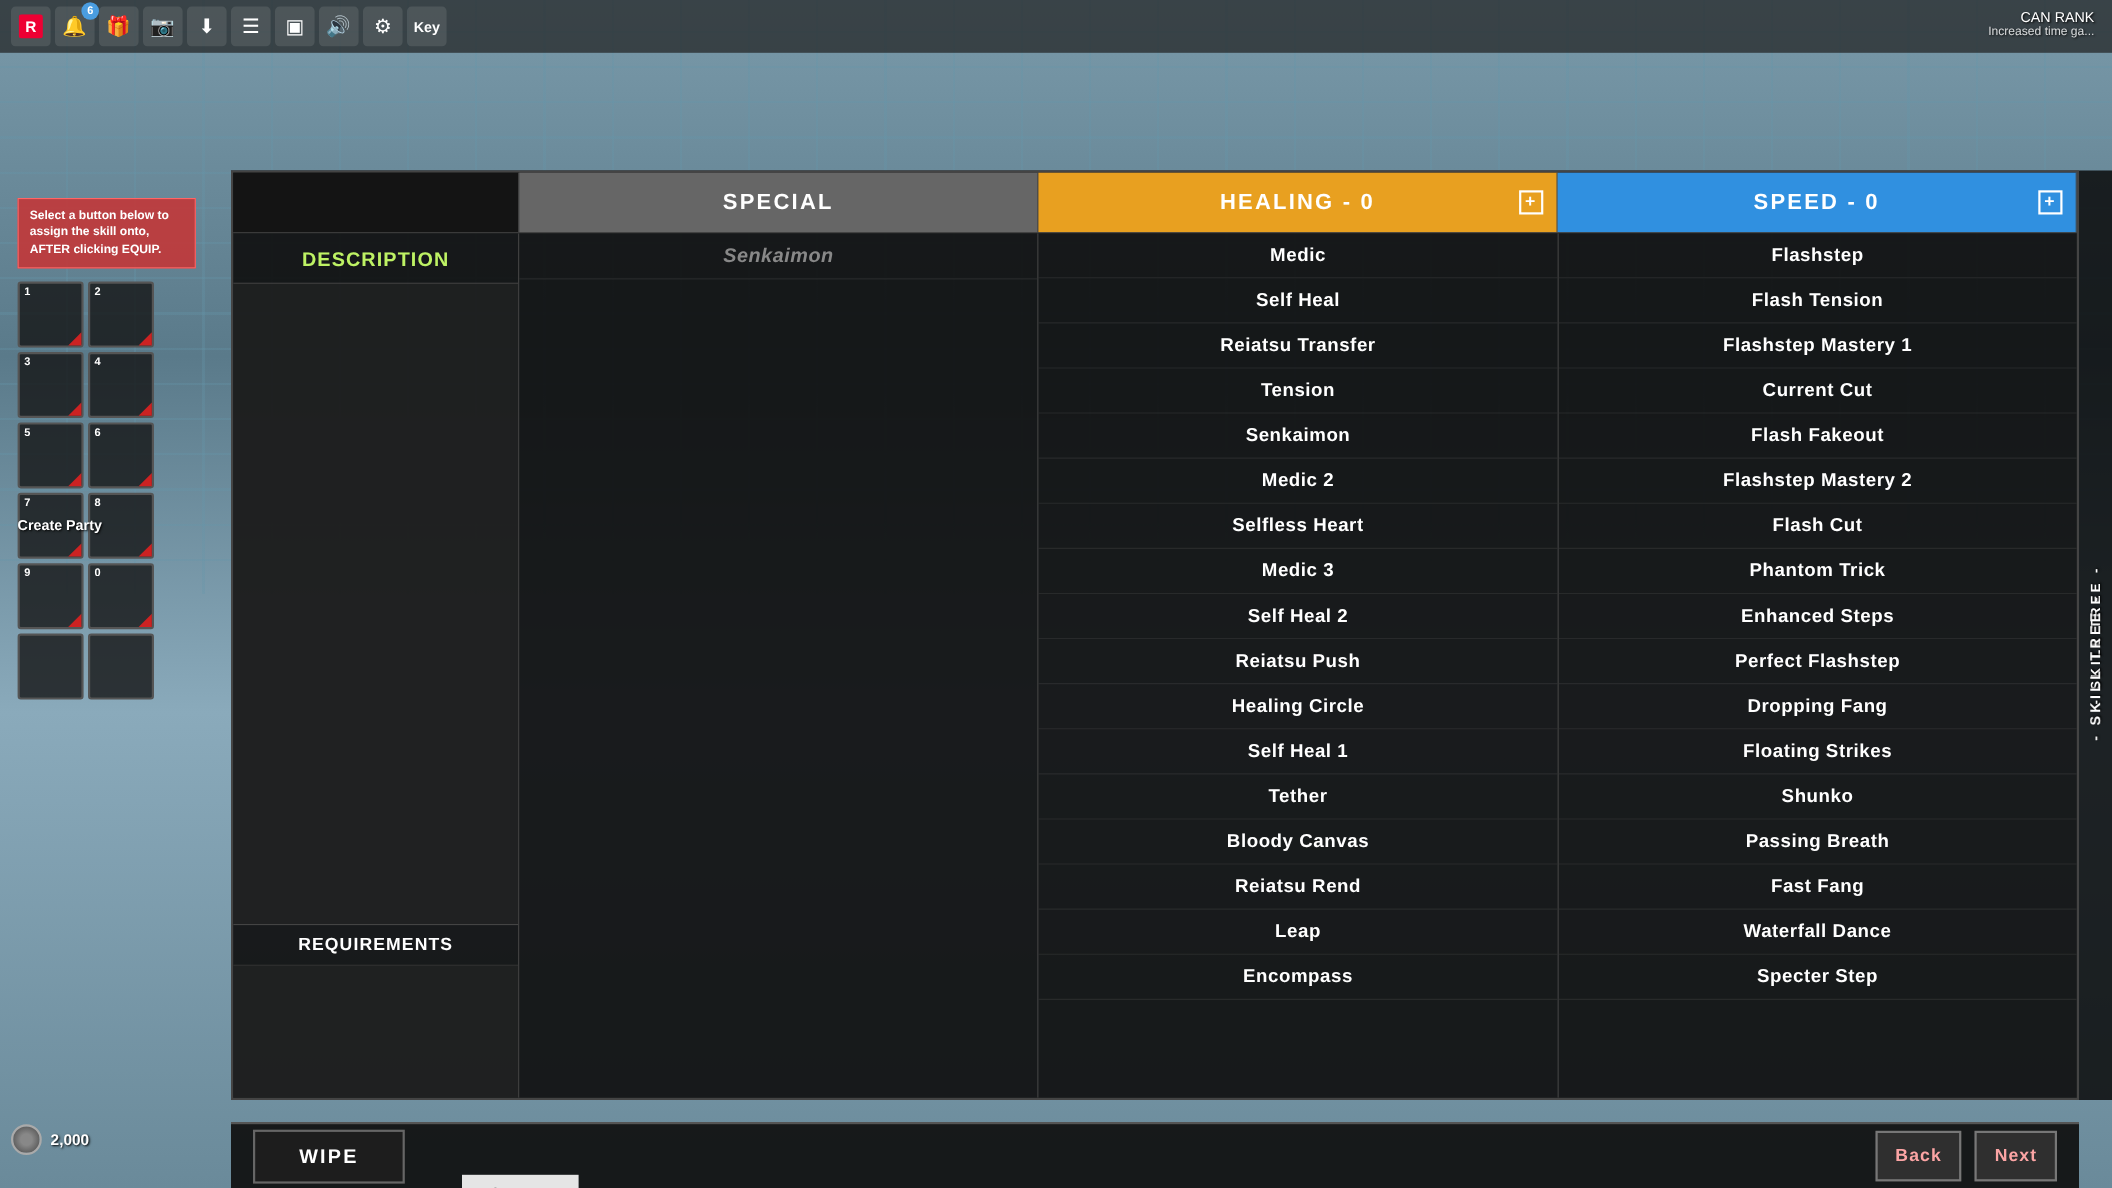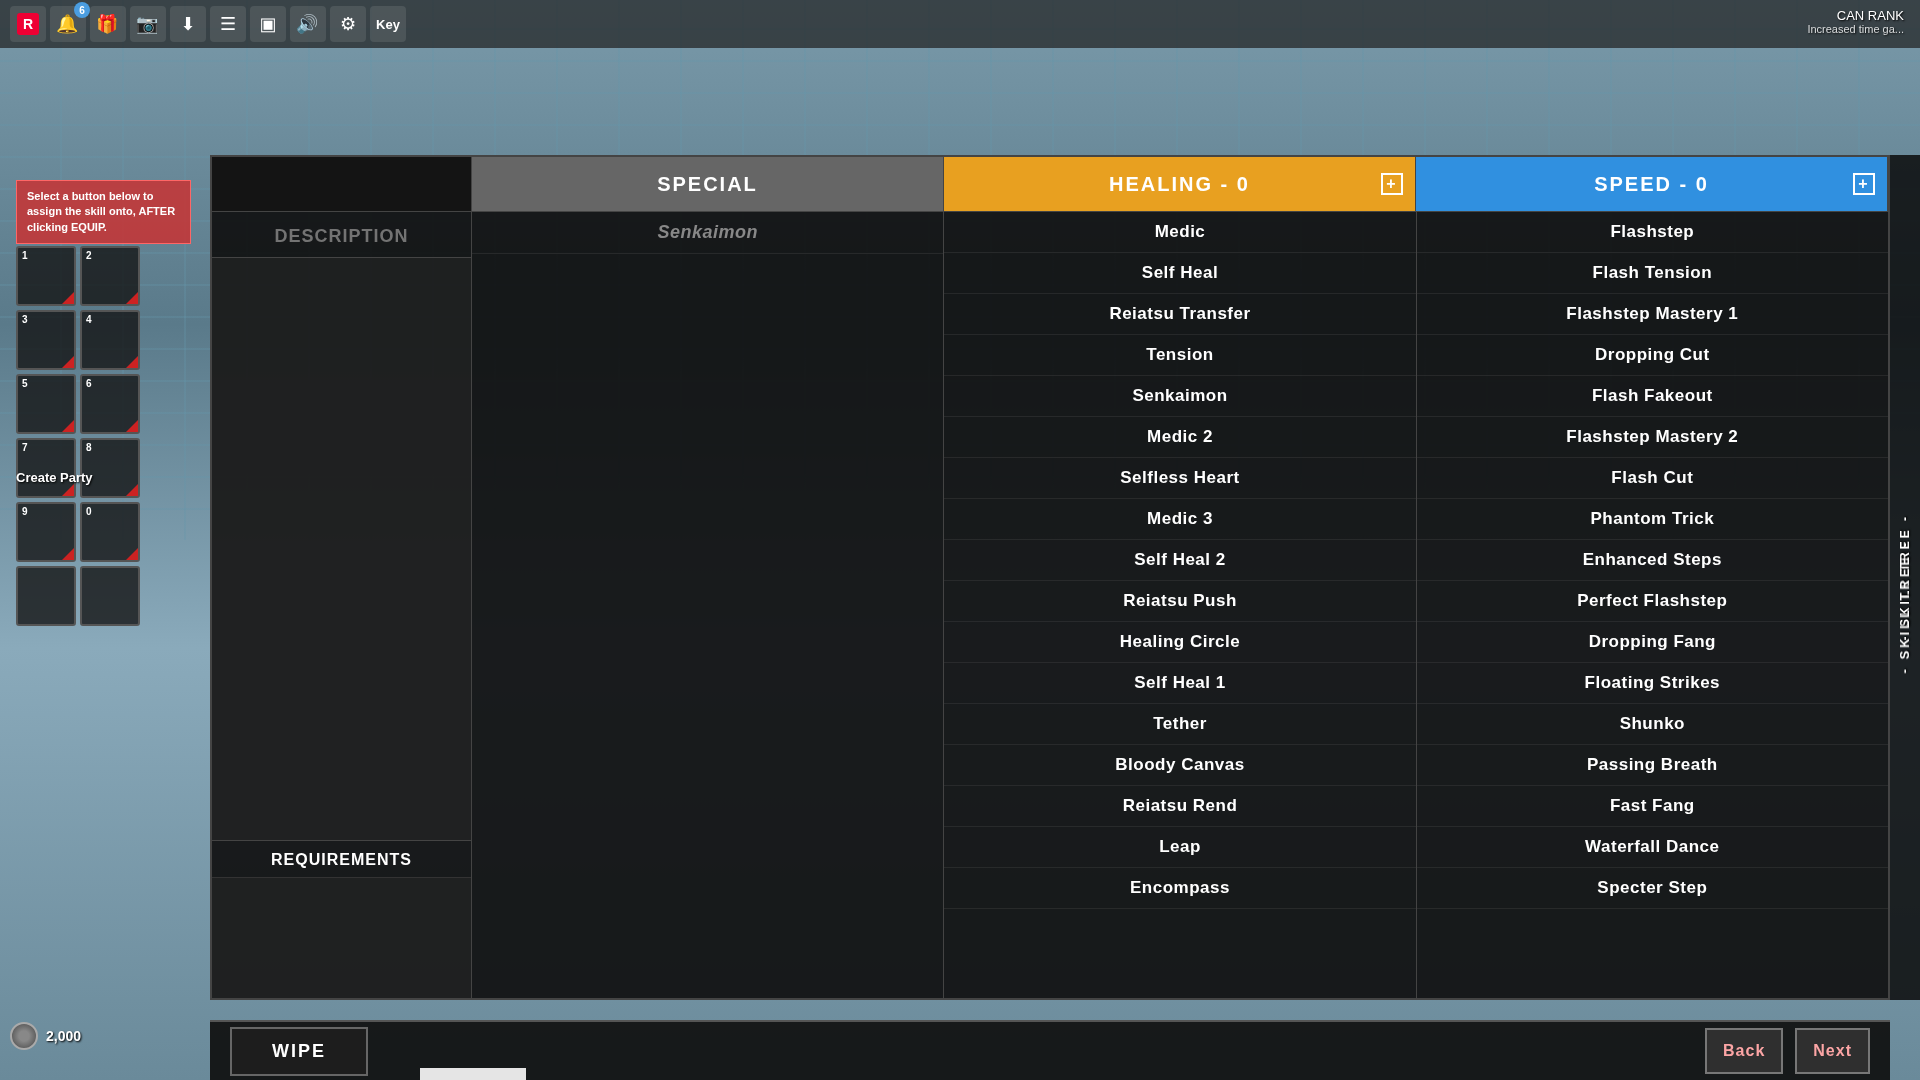--- a/index.html
+++ b/index.html
@@ -98,22 +98,23 @@
       flex-direction: column;
       gap: 2px;
     }
 
     .hint-box {
       background: rgba(200, 50, 50, 0.85);
       color: white;
       font-size: 11px;
       font-weight: bold;
       padding: 8px 10px;
-      width: 175px;
+      width: 162px;
       line-height: 1.4;
+      margin-bottom: 10px;
       border: 1px solid #ff6666;
     }
 
     .slot-grid {
       display: grid;
       grid-template-columns: repeat(2, 60px);
       gap: 4px;
     }
 
     .slot-label {
@@ -261,21 +262,21 @@
 
     .desc-panel {
       width: 260px;
       flex-shrink: 0;
       border-right: 1px solid #444;
       display: flex;
       flex-direction: column;
     }
 
     .desc-title {
-      color: #737373;
+      color: #bef264;
       font-size: 18px;
       font-weight: 900;
       text-align: center;
       padding: 14px 0 10px 0;
       letter-spacing: 1px;
       border-bottom: 1px solid #444;
     }
 
     .desc-content {
       flex: 1;
@@ -540,21 +541,21 @@
         <div class="skill-item">Bloody Canvas</div>
         <div class="skill-item">Reiatsu Rend</div>
         <div class="skill-item">Leap</div>
         <div class="skill-item">Encompass</div>
       </div>
 
     <div class="skill-col" id="speed-col">
         <div class="skill-item">Flashstep</div>
         <div class="skill-item">Flash Tension</div>
         <div class="skill-item">Flashstep Mastery 1</div>
-        <div class="skill-item">Dropping Cut</div>
+        <div class="skill-item">Current Cut</div>
         <div class="skill-item">Flash Fakeout</div>
         <div class="skill-item">Flashstep Mastery 2</div>
         <div class="skill-item">Flash Cut</div>
         <div class="skill-item">Phantom Trick</div>
         <div class="skill-item">Enhanced Steps</div>
         <div class="skill-item">Perfect Flashstep</div>
         <div class="skill-item">Dropping Fang</div>
         <div class="skill-item">Floating Strikes</div>
         <div class="skill-item">Shunko</div>
         <div class="skill-item">Passing Breath</div>

